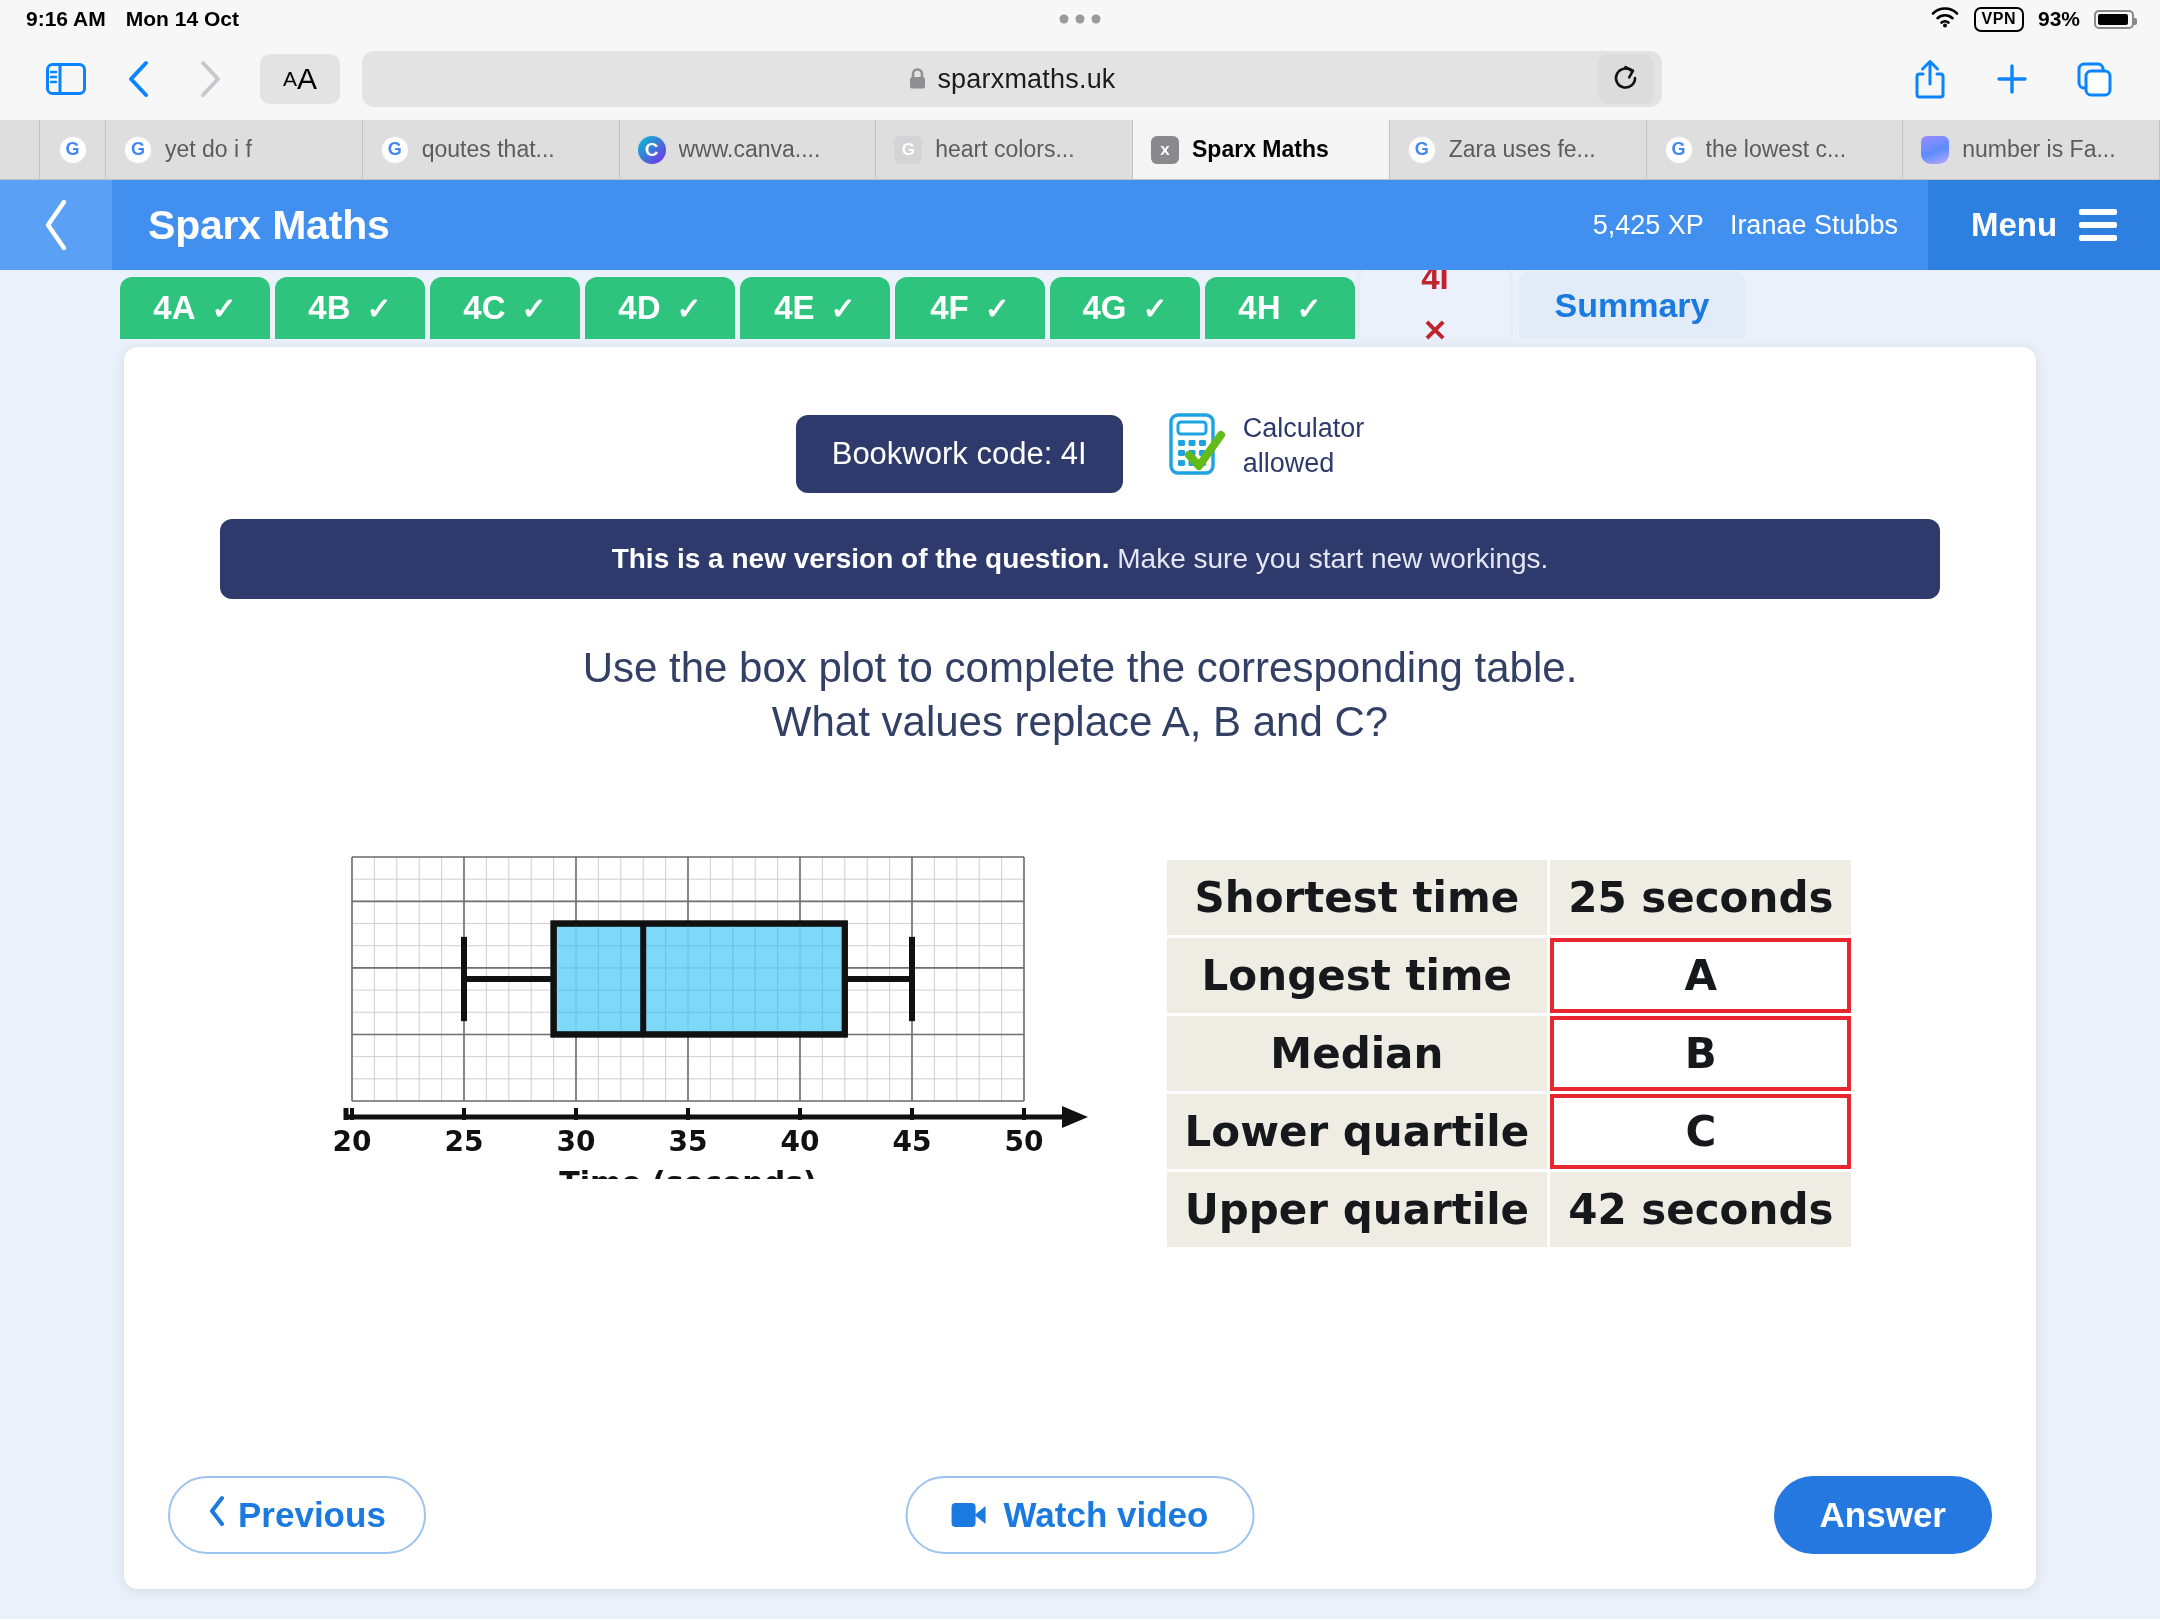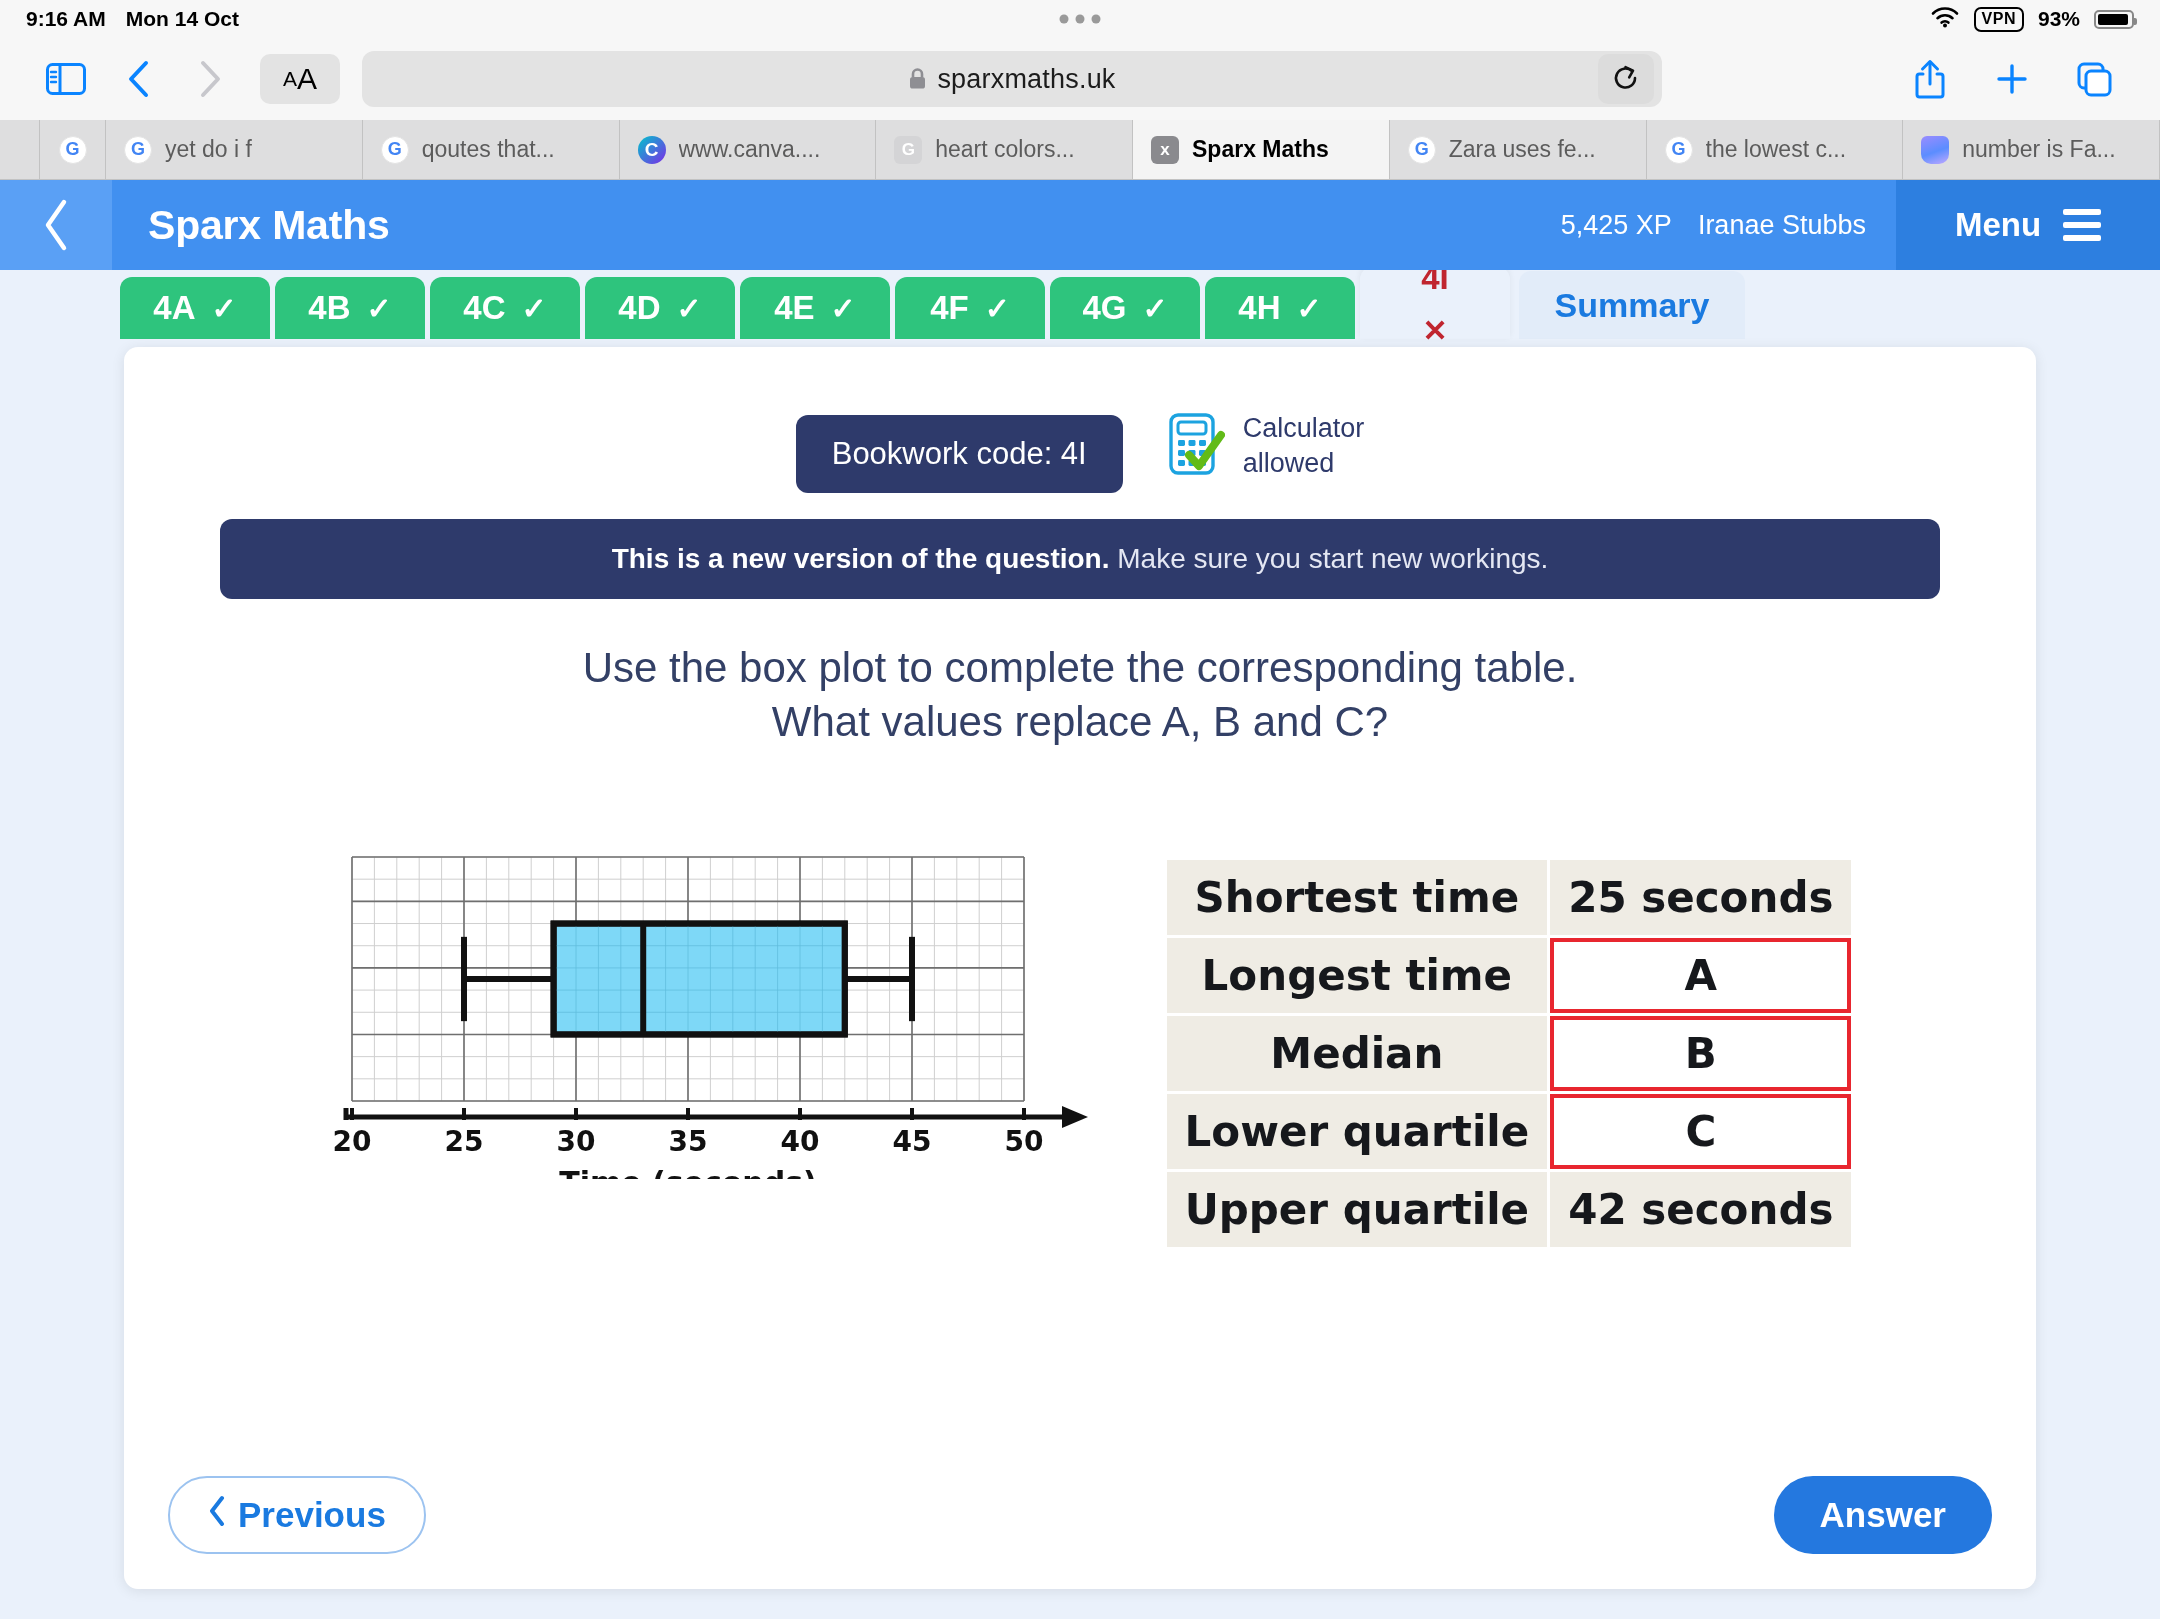--- a/index.html
+++ b/index.html
@@ -147,21 +147,21 @@
     display: flex; align-items: center; justify-content: center;
   }
   .sh-title {
     font-size: 41px; font-weight: 700; color: #fff;
     margin-left: 36px; letter-spacing: -0.2px;
   }
   .sh-right { margin-left: auto; display: flex; align-items: stretch; height: 100%; }
   .sh-xp { display: flex; align-items: center; font-size: 27px; color: #fff; padding-right: 26px; }
   .sh-user { display: flex; align-items: center; font-size: 27px; color: #fff; padding-right: 30px; }
   .sh-menu {
-    background: #2d7fe0; width: 264px;
+    background: #2d7fe0; width: 232px;
     display: flex; align-items: center; justify-content: center; gap: 22px;
     color: #fff;
   }
   .sh-menu .mlabel { font-size: 33px; font-weight: 700; }
   .burger { display: flex; flex-direction: column; gap: 7px; }
   .burger i { width: 38px; height: 6px; background: #fff; border-radius: 2px; display:block; }
 
   
   .qtabs {
     display: flex; align-items: flex-end; gap: 5px;
@@ -654,19 +654,26 @@
 
     <div class="bottombar">
       <div class="btn-prev">
         <span>
           <svg width="18" height="32" viewBox="0 0 18 32">
               <polyline points="14,3 4,16 14,29" fill="none" stroke="#1a7ae0" stroke-width="4" stroke-linecap="round" stroke-linejoin="round"></polyline>
             </svg>
         </span>
         <span>Previous</span>
       </div>
+      <div class="btn-watch">
+        <span class="vidicon">
+            <i></i>
+            <b></b>
+          </span>
+        <span>Watch video</span>
+      </div>
       <div class="btn-answer">
         <span>Answer</span>
       </div>
     </div>
 
   </div>
 </div>
 
 </body></html>

